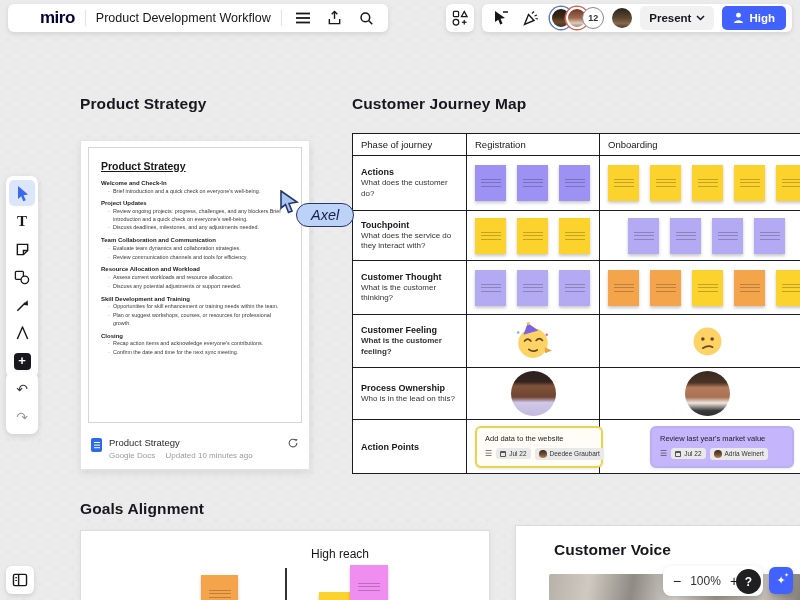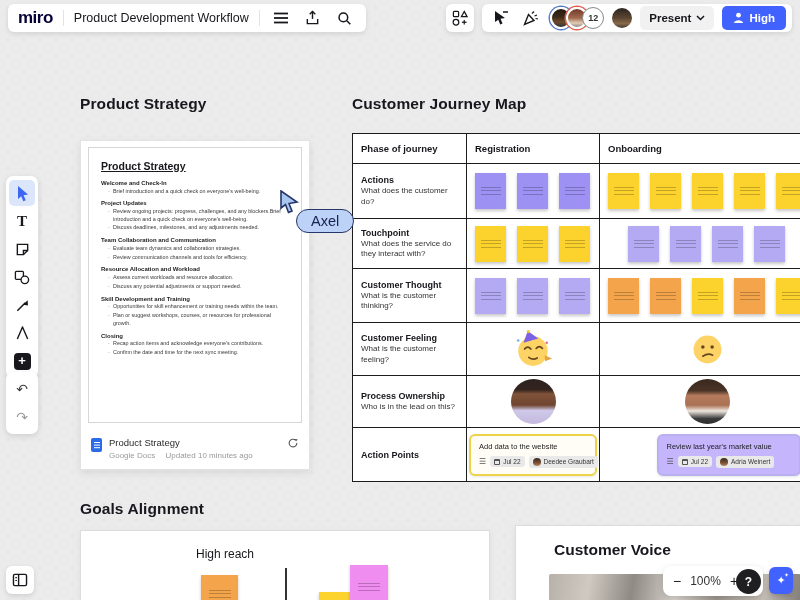--- a/index.html
+++ b/index.html
@@ -12,21 +12,21 @@
     position:relative;
     color:#1c1c1e;
   }
 
   
   .topbar-left {
     position:absolute; left:8px; top:4px; height:28px;
     background:#fff; border-radius:6px; display:flex; align-items:center;
     padding:0 10px; gap:10px; z-index:30; box-shadow:0 2px 5px rgba(0,0,0,.10);
   }
-  .logo { font-weight:bold; font-size:17px; letter-spacing:-.5px; color:#050038; }
+  .logo { font-weight:bold; font-size:17px; letter-spacing:-.5px; color:#050038;margin-left:22px; }
   .vdiv { width:1px; height:16px; background:#e2e2e2; }
   .board-title { font-size:12.5px; font-weight:normal; color:#17171c; }
   .tb-icon { width:22px; height:22px; display:flex; align-items:center; justify-content:center; border-radius:4px; cursor:pointer; }
   .topbar-right { position:absolute; top:4px; right:8px; display:flex; gap:8px; z-index:30; }
   .apps-btn { width:28px; height:28px; background:#fff; border-radius:6px; display:flex; align-items:center; justify-content:center; box-shadow:0 2px 5px rgba(0,0,0,.10); }
   .collab-bar { height:28px; background:#fff; border-radius:6px; display:flex; align-items:center; padding:0 6px 0 8px; gap:8px; box-shadow:0 2px 5px rgba(0,0,0,.10); }
   .avatar { width:20px; height:20px; border-radius:50%; background:#999; }
   .av-stack { display:flex; align-items:center; }
   .av-stack .avatar { margin-right:-6px; border:2px solid #fff; width:22px; height:22px; }
   .ring-blue { box-shadow:0 0 0 1.5px #5b7cc6; }
@@ -68,50 +68,50 @@
   .gdoc-icon { width:11px; height:14px; background:#2b6be8; border-radius:2px; margin-top:1px; position:relative; }
   .gdoc-icon::after { content:""; position:absolute; left:2.5px; top:4px; width:6px; height:1.2px; background:#fff; box-shadow:0 2.6px 0 #fff, 0 5.2px 0 #fff; }
   .doc-f-title { font-size:9.5px; color:#2b2b2e; }
   .doc-f-meta { font-size:8px; color:#9a9a9a; margin-top:3px; }
   .doc-f-meta span + span { margin-left:8px; }
   .doc-refresh { margin-left:auto; }
 
   
   .jm-table { position:absolute; left:352px; top:133px; width:460px; background:#fff; border-top:1.5px solid #1c1c1c; border-left:1.5px solid #1c1c1c; display:grid; grid-template-columns:114px 133px 1fr; }
   .jm-cell { border-right:1.5px solid #1c1c1c; border-bottom:1.5px solid #1c1c1c; padding:6px 8px; display:flex; align-items:center; }
-  .jm-head { font-size:9.5px; font-weight:bold; color:#17171c; height:30px; }
+  .jm-head { font-size:9.5px; font-weight:normal; color:#17171c; height:22px; }
   .jm-label { flex-direction:column; align-items:flex-start; justify-content:center; }
   .jm-label b { font-size:9px; color:#17171c; }
   .jm-label span { font-size:8px; color:#333; line-height:1.3; margin-top:1px; }
   .sticky { width:31px; height:36px; flex:0 0 auto; box-shadow:0 2px 3px rgba(0,0,0,.22); display:flex; align-items:center; justify-content:center; }
   .scr { width:20px; height:8px; background:repeating-linear-gradient(180deg, rgba(0,0,0,.30) 0 1px, transparent 1px 3.4px); opacity:.75; }
   .cell-stickies { gap:11px; }
   .cell-stickies.indent { padding-left:28px; }
   .cell-center { justify-content:center; }
   .tbl-avatar { width:45px; height:45px; border-radius:50%; }
   .avatar-reg { background:linear-gradient(180deg,#2c211f 0%,#33241f 24%,#80533a 33%,#6f4530 58%,#cfc8e8 70%,#c3bade 100%); }
   .avatar-onb { background:linear-gradient(180deg,#39291f 0%,#4a3326 26%,#b57b5c 37%,#a97053 58%,#efe8e0 71%,#3a3a3a 88%,#2e2e2e 100%); }
   .ap-card { background:#fffdf6; border:2px solid #ecd34a; border-radius:6px; padding:6px 8px; width:128px; box-shadow:0 1px 3px rgba(0,0,0,.10); }
   .ap-card.purple { background:#c4b5fd; border-color:#b9b1ef; width:144px; }
   .ap-title { font-size:7.5px; color:#1d1d1f; margin-bottom:5px; white-space:nowrap; }
   .ap-meta { display:flex; align-items:center; gap:4px; }
   .ap-burger { font-size:8px; color:#555; }
   .chip { background:#e9e9e9; border-radius:3px; font-size:6.5px; color:#333; padding:2px 4px; display:flex; align-items:center; gap:3px; white-space:nowrap; }
   .chip .mini-av { width:8px; height:8px; border-radius:50%; background:linear-gradient(180deg,#3a2a1d 0%,#7a4f33 60%,#b08a64 100%); }
   .cal-ic { width:6px; height:6px; border:1px solid #555; border-top:2px solid #555; border-radius:1px; display:inline-block; }
-  .cell-card { align-items:center;justify-content:center; }
+  .cell-card { align-items:center; }
   .cell-card.onb { padding-left:50px; }
 
   
   .cursor-wrap { position:absolute; left:278px; top:190px; z-index:20; }
-  .cursor-label { position:absolute; left:18px; top:19px; background:#bcd2f6; border:1.5px solid #27366b; border-radius:16px; padding:3px 14px; font-size:14.5px; color:#16214d; }
+  .cursor-label { position:absolute; left:18px; top:13px; background:#bcd2f6; border:1.5px solid #27366b; border-radius:16px; padding:3px 14px; font-size:14.5px; color:#16214d;font-style:italic; }
 
   
   .goals-frame { position:absolute; left:80px; top:530px; width:410px; height:80px; background:#fff; border:1px solid #dcdcdc; box-shadow:0 2px 6px rgba(0,0,0,.06); }
-  .goals-label { position:absolute; left:0; right:120px; top:16px; text-align:center; font-size:12px; color:#17171c; }
+  .goals-label { position:absolute; left:0; right:120px; top:16px; text-align:right; font-size:12px; color:#17171c; }
   .goals-axis { position:absolute; left:204px; top:37px; width:1.5px; height:43px; background:#333; }
   .g-sticky { position:absolute; box-shadow:0 2px 3px rgba(0,0,0,.22); display:flex; align-items:center; justify-content:center; }
   .g-sticky .scr { width:22px; height:10px; }
   #gs0 { left:120px; top:44px; width:37px; height:40px; }
   #gs1 { left:238px; top:61px; width:31px; height:19px; }
   #gs2 { left:269px; top:34px; width:38px; height:46px; }
 
   
   .voice-frame { position:absolute; left:515px; top:525px; width:300px; height:90px; background:#fff; border:1px solid #dcdcdc; box-shadow:0 2px 6px rgba(0,0,0,.06); }
   .voice-heading { position:absolute; left:38px; top:15px; font-size:15.5px; font-weight:600; color:#17171e; }
@@ -293,21 +293,21 @@
         <div class="sticky" style="background: rgb(252, 210, 45);">
           <i class="scr"></i>
         </div>
         <div class="sticky" style="background: rgb(244, 165, 76);">
           <i class="scr"></i>
         </div>
         <div class="sticky" style="background: rgb(252, 210, 45);">
           <i class="scr"></i>
         </div>
       </div>
-      <div class="jm-cell jm-label" style="height: 53px;">
+      <div class="jm-cell jm-label" style="height: 53px; font-weight: bold;">
         <b>Customer Feeling</b>
         <span>What is the customer feeling?</span>
       </div>
       <div class="jm-cell cell-center" style="height: 53px;">
         <svg width="38" height="38" viewBox="0 0 36 36">
           <circle cx="18" cy="20" r="14" fill="#fdd365"></circle>
           <path d="M10 18q3-3.5 6 0" fill="none" stroke="#66471f" stroke-width="1.6" stroke-linecap="round"></path>
           <path d="M21 17.5q3-3.5 6 0" fill="none" stroke="#66471f" stroke-width="1.6" stroke-linecap="round"></path>
           <path d="M14 26q4 3 8 .5" fill="none" stroke="#66471f" stroke-width="1.6" stroke-linecap="round"></path>
           <polygon points="13,1 23,8 9,12" fill="#7b61e3"></polygon>

